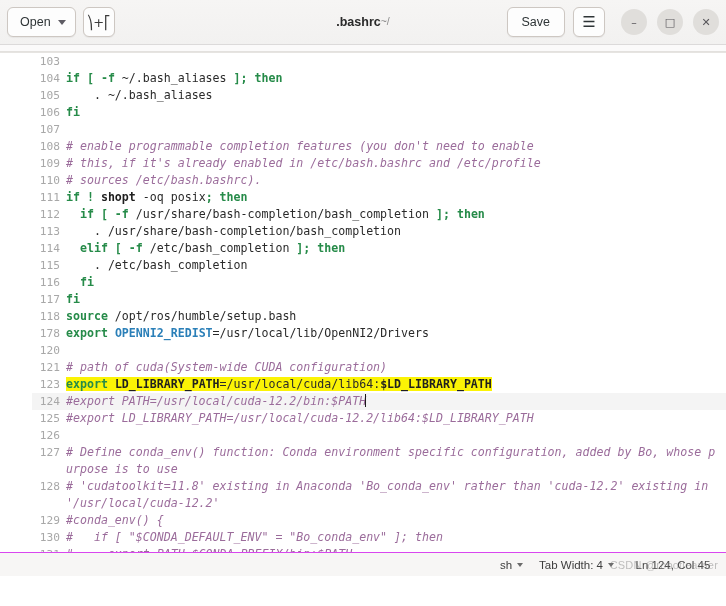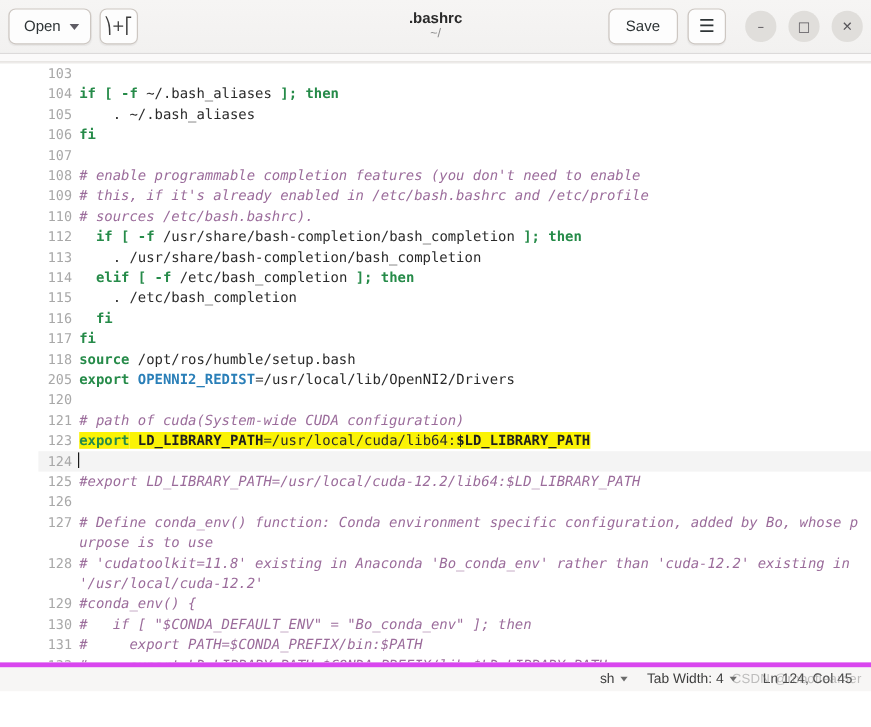--- a/index.html
+++ b/index.html
@@ -66,21 +66,21 @@
     display: flex; align-items: center; justify-content: center;
     color: #57555a; font-size: 11px; cursor: pointer;
     font-family: "DejaVu Sans", sans-serif;
     margin-left: 2px;
   }
   .wc.min { margin-left: 8px; }
 
   .title-block {
     position: absolute;
     left: 0; right: 0; top: 0; bottom: 0;
-    display: flex; flex-direction: column;
+    display: flex; flex-direction: row;
     align-items: center; justify-content: center;
     pointer-events: none;
   }
   .title-main { font-size: 12.5px; font-weight: bold; color: #2a2a2a; line-height: 1.15; }
   .title-sub  { font-size: 10.5px; color: #8b8b8b; line-height: 1.3; }
 
   
   .tabstrip {
     flex: 0 0 8px;
     background: #fbfafa;
@@ -146,21 +146,21 @@
     width: 1px; height: 13px;
     background: #1a1a1a;
     vertical-align: -2px;
     margin-left: -1px;
   }
 
   
   .statusbar {
     flex: 0 0 24px;
     background: #f7f6f5;
-    border-top: 4px solid #d946ef;
+    border-top: 1px solid #d946ef;
     display: flex;
     align-items: center;
     justify-content: flex-end;
     gap: 16px;
     padding: 0 10px;
     font-size: 11.5px;
     color: #3d3d3d;
     position: relative;
   }
   .sb-item { display: flex; align-items: center; gap: 5px; cursor: pointer; }
@@ -257,20 +257,24 @@
         </div>
         <div class="row">
           <div class="gutter">109</div>
           <div class="code"><span class="com"># this, if it's already enabled in /etc/bash.bashrc and /etc/profile</span></div>
         </div>
         <div class="row">
           <div class="gutter">110</div>
           <div class="code"><span class="com"># sources /etc/bash.bashrc).</span></div>
         </div>
         <div class="row">
+          <div class="gutter">111</div>
+          <div class="code"><span class="kw">if !</span><span class="bold"> shopt </span><span class="plain">-oq posix</span><span class="kw">;</span><span class="plain"> </span><span class="kw">then</span></div>
+        </div>
+        <div class="row">
           <div class="gutter">112</div>
           <div class="code"><span class="plain">  </span><span class="kw">if [ -f</span><span class="plain"> /usr/share/bash-completion/bash_completion </span><span class="kw">];</span><span class="plain"> </span><span class="kw">then</span></div>
         </div>
         <div class="row">
           <div class="gutter">113</div>
           <div class="code"><span class="plain">    . /usr/share/bash-completion/bash_completion</span></div>
         </div>
         <div class="row">
           <div class="gutter">114</div>
           <div class="code"><span class="plain">  </span><span class="kw">elif [ -f</span><span class="plain"> /etc/bash_completion </span><span class="kw">];</span><span class="plain"> </span><span class="kw">then</span></div>
@@ -285,38 +289,38 @@
         </div>
         <div class="row">
           <div class="gutter">117</div>
           <div class="code"><span class="kw">fi</span></div>
         </div>
         <div class="row">
           <div class="gutter">118</div>
           <div class="code"><span class="kw">source</span><span class="plain"> /opt/ros/humble/setup.bash</span></div>
         </div>
         <div class="row">
-          <div class="gutter">205</div>
+          <div class="gutter">178</div>
           <div class="code"><span class="kw">export</span><span class="plain"> </span><span class="var">OPENNI2_REDIST</span><span class="plain">=/usr/local/lib/OpenNI2/Drivers</span></div>
         </div>
         <div class="row">
           <div class="gutter">120</div>
           <div class="code">&nbsp;</div>
         </div>
         <div class="row">
           <div class="gutter">121</div>
           <div class="code"><span class="com"># path of cuda(System-wide CUDA configuration)</span></div>
         </div>
         <div class="row">
           <div class="gutter">123</div>
           <div class="code"><span class="kw hl">export</span><span class="plain hl"> </span><span class="bold hl">LD_LIBRARY_PATH</span><span class="plain hl">=/usr/local/cuda/lib64:</span><span class="bold hl">$LD_LIBRARY_PATH</span></div>
         </div>
         <div class="row current">
           <div class="gutter">124</div>
-          <div class="code"><span class="cursor"></span></div>
+          <div class="code"><span class="com">#export PATH=/usr/local/cuda-12.2/bin:$PATH</span><span class="cursor"></span></div>
         </div>
         <div class="row">
           <div class="gutter">125</div>
           <div class="code"><span class="com">#export LD_LIBRARY_PATH=/usr/local/cuda-12.2/lib64:$LD_LIBRARY_PATH</span></div>
         </div>
         <div class="row">
           <div class="gutter">126</div>
           <div class="code">&nbsp;</div>
         </div>
         <div class="row">

